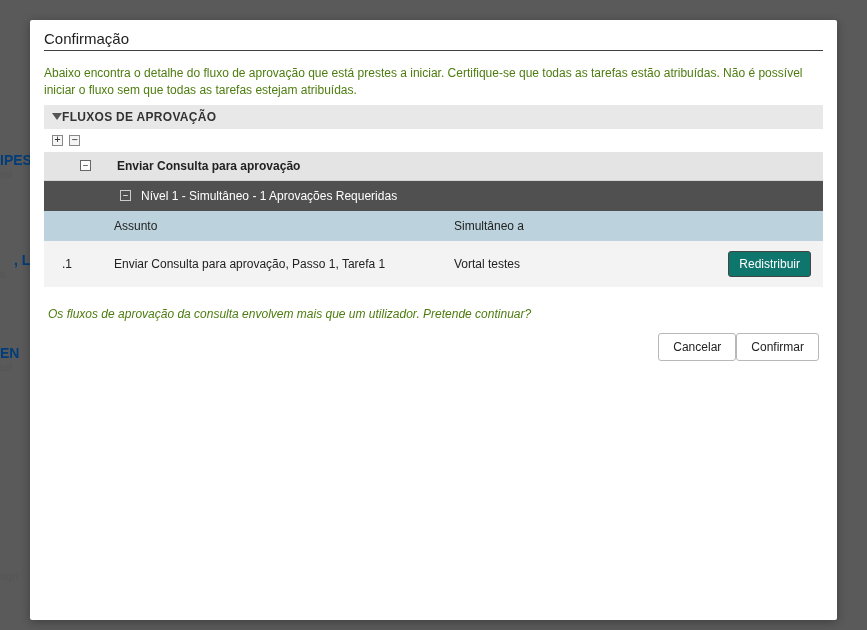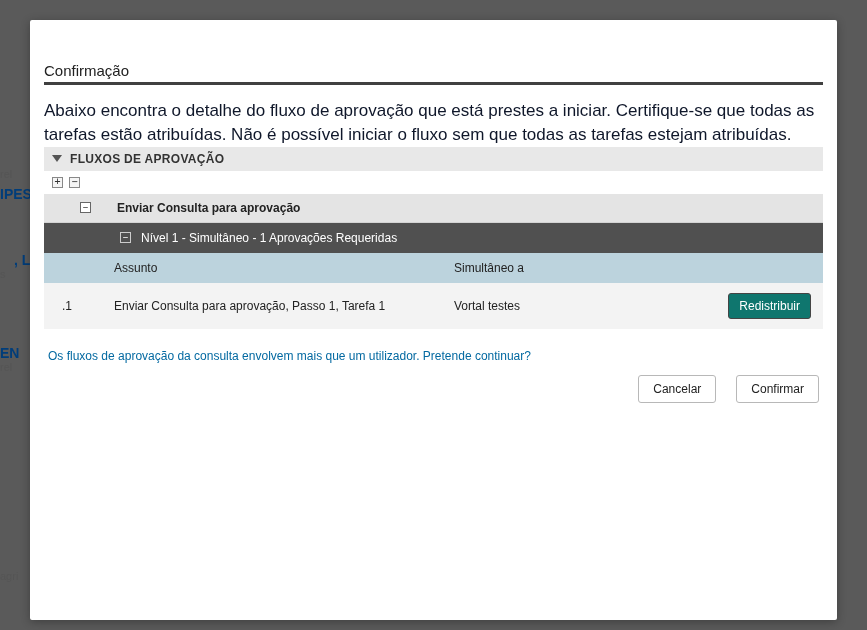--- a/index.html
+++ b/index.html
@@ -30,36 +30,35 @@
     right: 30px;
     bottom: 10px;
     background: #fff;
     border-radius: 2px;
     box-shadow: 0 2px 10px rgba(0,0,0,0.3);
     padding: 10px 14px;
   }
   .modal-title {
     font-size: 15px;
     color: #222;
-    border-bottom: 3px solid #404040;
+    border-bottom: 1px solid #404040;
     padding-bottom: 3px;
     margin-bottom: 14px;
-    margin-top: 32px;
   }
   .modal-desc {
-    font-size: 17px;
-    color: #0f172a;
+    font-size: 12px;
+    color: #4d7c0f;
     line-height: 1.4;
+    margin-bottom: 6px;
   }
   .section-header {
     background: #e8e8e8;
     padding: 5px 8px;
     display: flex;
     align-items: center;
-    gap: 8px;
     font-size: 12px;
     font-weight: bold;
     color: #333;
     letter-spacing: 0.3px;
   }
   .caret-down {
     width: 0; height: 0;
     border-left: 5px solid transparent;
     border-right: 5px solid transparent;
     border-top: 7px solid #555;
@@ -146,42 +145,43 @@
     color: #fff;
     border: 1px solid #444;
     border-radius: 3px;
     padding: 5px 10px;
     font-size: 12px;
     cursor: pointer;
   }
   .footer-text {
     padding: 20px 4px 12px 4px;
     font-size: 12px;
-    color: #0369a1;
+    color: #4d7c0f;
+    font-style: italic;
   }
   .footer-actions {
     display: flex;
     justify-content: flex-end;
-    gap: 20px;
+    gap: 0;
     padding-right: 4px;
   }
   .btn {
     background: #fff;
     border: 1px solid #b8b8b8;
     border-radius: 3px;
     padding: 6px 14px;
     font-size: 12px;
     cursor: pointer;
     color: #222;
   }
 </style>
 </head>
 <body>
 
-<div class="backdrop-text" style="top:152px; left:0;margin-top:34px;">IPES</div>
+<div class="backdrop-text" style="top:152px; left:0;">IPES</div>
 <div class="backdrop-sub" style="top:168px; left:0;">rel</div>
 <div class="backdrop-text" style="top:252px; left:14px;">, Lda</div>
 <div class="backdrop-sub" style="top:268px; left:0;">s</div>
 <div class="backdrop-text" style="top:345px; left:0;">EN</div>
 <div class="backdrop-sub" style="top:361px; left:0;">rel</div>
 <div class="backdrop-sub" style="top:570px; left:0;">agri</div>
 
 <div class="modal">
   <div class="modal-title">Confirmação</div>
   <div class="modal-desc">Abaixo encontra o detalhe do fluxo de aprovação que está prestes a iniciar. Certifique-se que todas as tarefas estão atribuídas. Não é possível iniciar o fluxo sem que todas as tarefas estejam atribuídas.</div>

